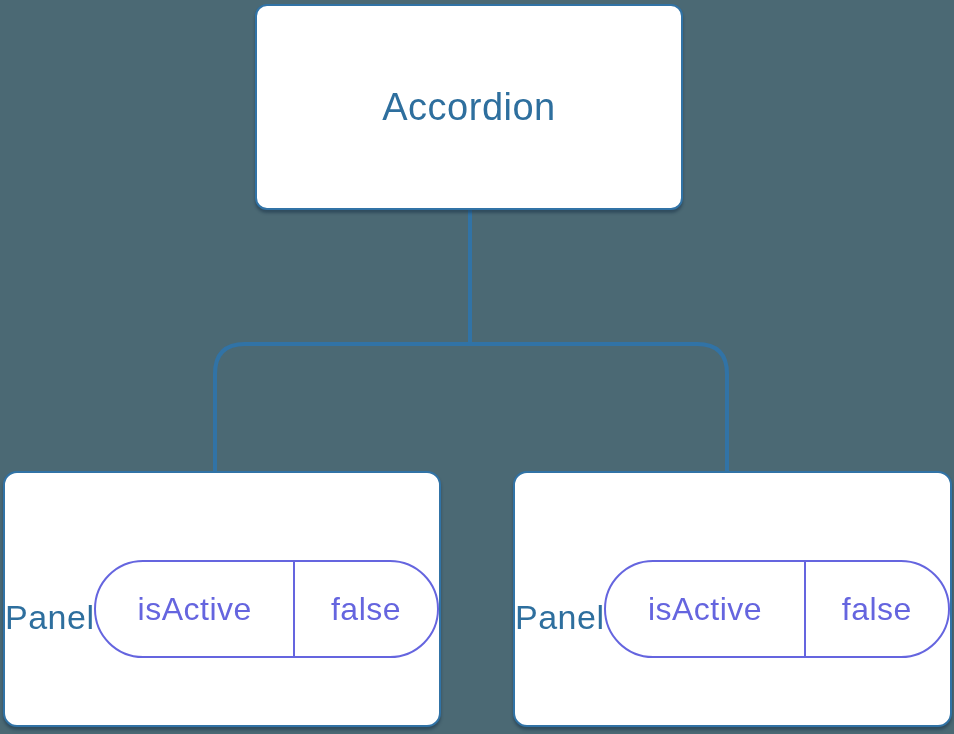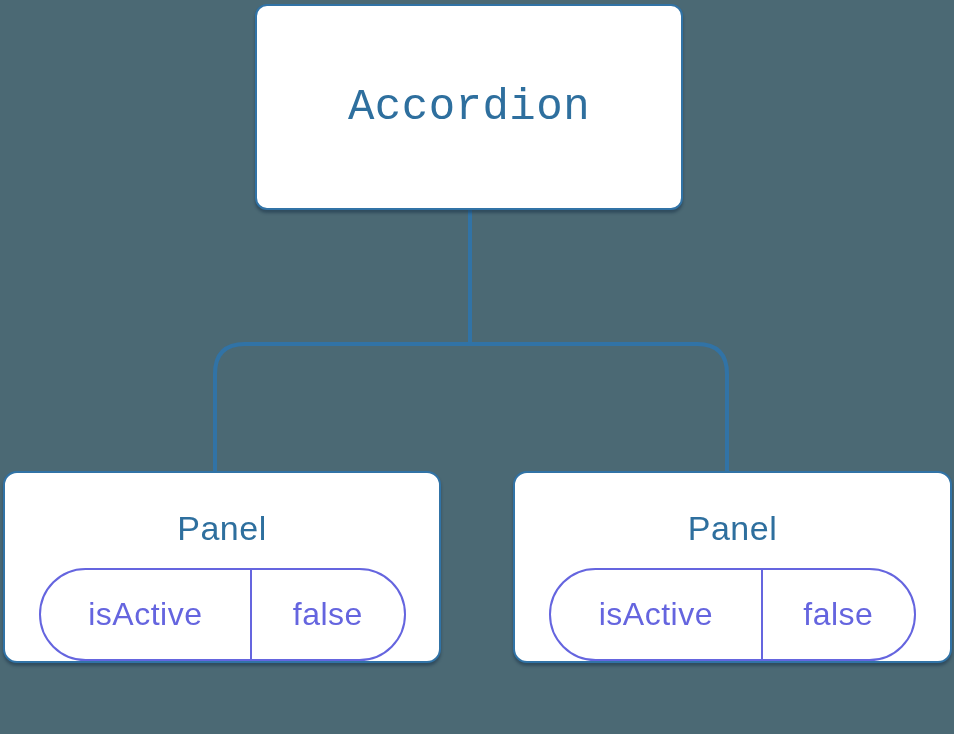--- a/index.html
+++ b/index.html
@@ -35,29 +35,28 @@
     border:2px solid var(--line-blue);
     box-shadow:0 3px 3px rgba(17,43,66,0.45);
   }
   .node-root{
     left:255px;top:4px;width:428px;height:206px;
     border-radius:12px;
     display:flex;align-items:center;justify-content:center;
   }
   .node-root .node-label{
     color:var(--node-blue);
-    font-size:44px;
+    font-size:38px;
     font-weight:500;
     letter-spacing:0.5px;
-    font-family:Liberation Mono, monospace;
   }
   .node-panel{
-    width:438px;height:192px;
+    width:438px;height:256px;
     border-radius:14px;
-    display:flex;flex-direction:column;align-items:center;
+    display:flex;flex-direction:row;align-items:center;
   }
   .node-panel-left{left:3px;top:471px;}
   .node-panel-right{left:513px;top:471px;width:439px;}
   .node-panel .node-label{
     margin-top:36px;
     color:var(--node-blue);
     font-size:34px;
     font-weight:500;
     letter-spacing:0.5px;
   }

